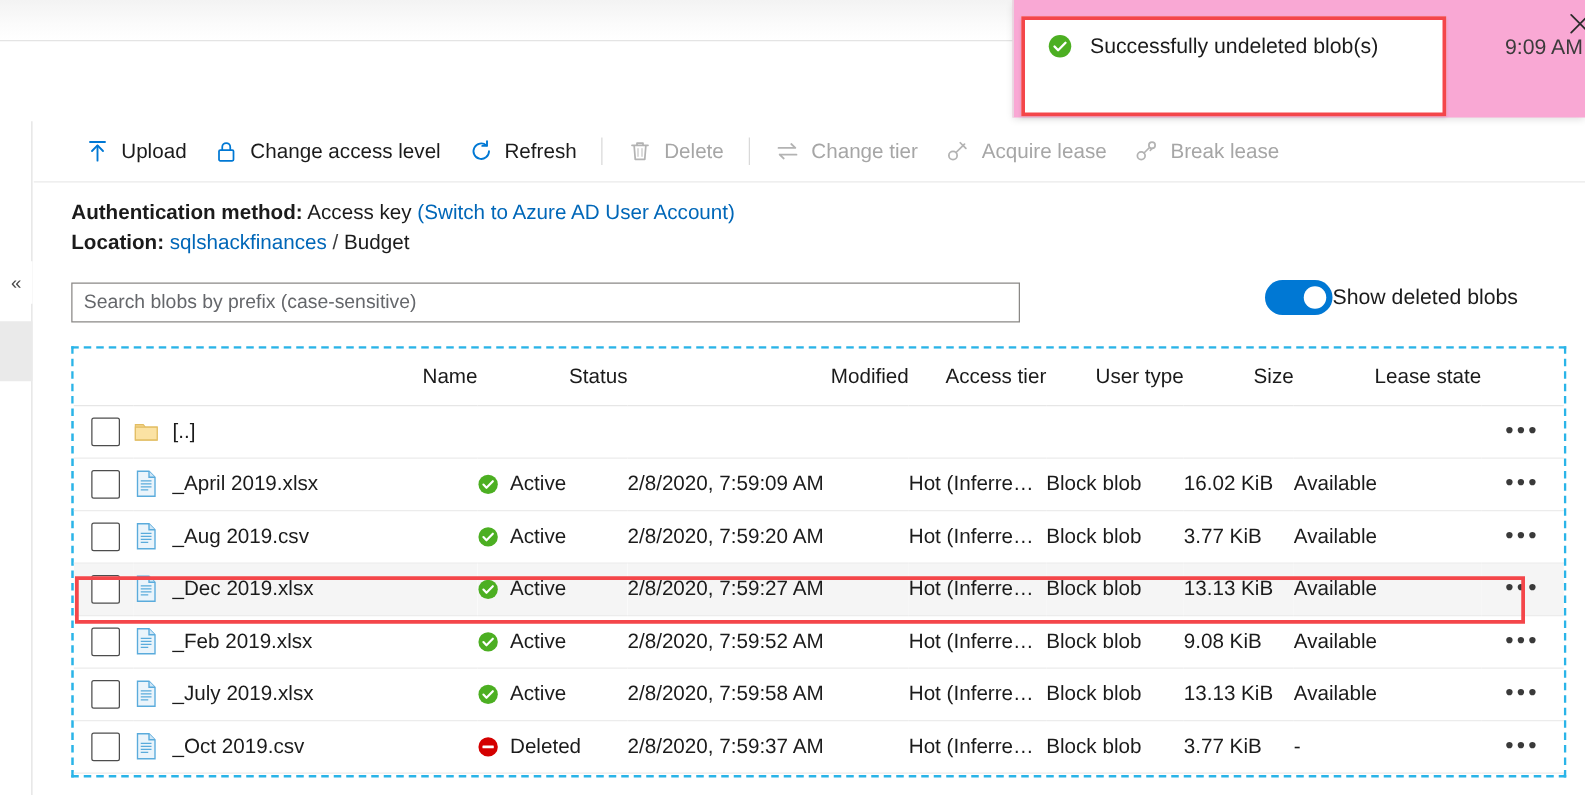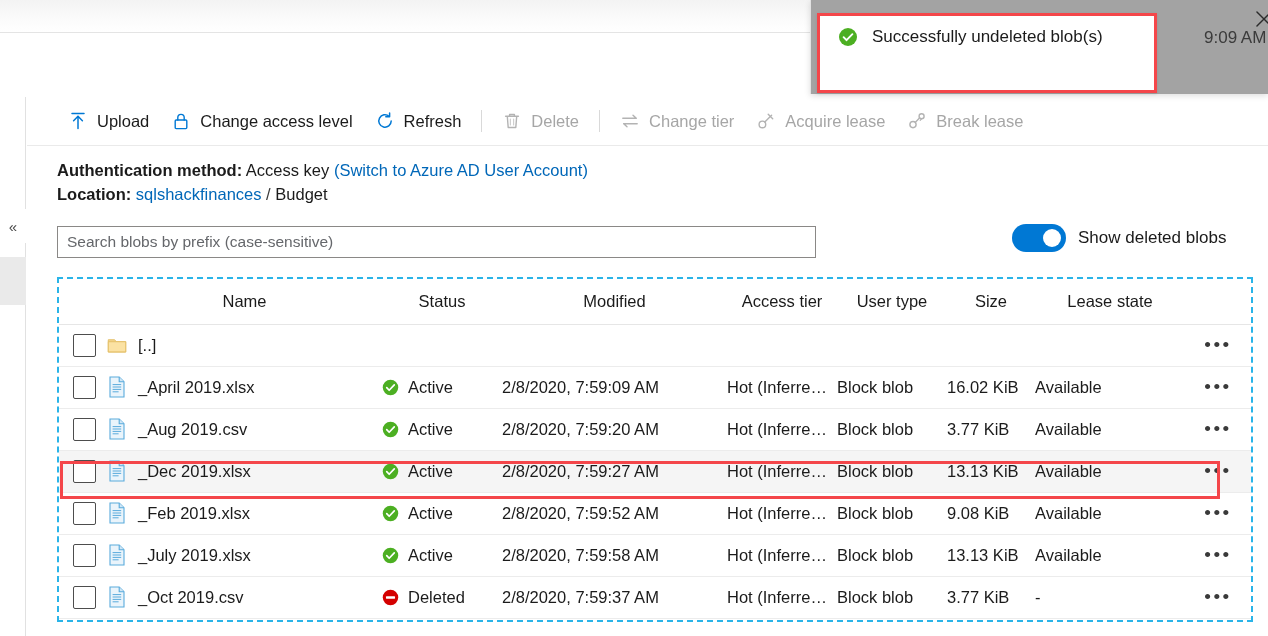--- a/index.html
+++ b/index.html
@@ -70,40 +70,40 @@
   .search-row { position:absolute; left:57px; top:226px; width:1196px; height:32px; }
   .search-input {
     position:absolute; left:0; top:0; width:759px; height:32px;
     border:1px solid #8a8886; background:#fff;
     font-family:"Liberation Sans", sans-serif; font-size:15.5px;
     color:#1b1b1b; padding:0 9px; outline:none;
   }
   .search-input::placeholder { color:#65676b; opacity:1; }
   .toggle-wrap {
     position:absolute; left:955px; top:-2px;
-    display:flex; align-items:center; gap:12px;justify-content:center;
+    display:flex; align-items:center; gap:0;justify-content:center;
   }
   .toggle {
     width:54px; height:28px; border-radius:14px; background:#0078d4;
     position:relative; cursor:pointer; flex:none;
   }
   .toggle .knob {
     position:absolute; right:5px; top:5px; width:18px; height:18px;
     border-radius:50%; background:#ffffff;
   }
   .toggle-label { font-size:17px; color:#1b1b1b; white-space:nowrap; }
 
   
   .table-wrap {
     position:absolute; left:57px; top:277px; width:1196px; height:345px;
     border:2px dashed #2ab4e8; background:#fff;
   }
   .tbl { width:100%; border-collapse:collapse; table-layout:fixed; }
   .tbl th {
-    text-align:center; font-weight:400; font-size:16.5px; color:#1b1b1b;
+    text-align:right; font-weight:400; font-size:16.5px; color:#1b1b1b;
     height:45px; padding:0; vertical-align:middle;
     border-bottom:1px solid #e6e6e6; background:#fff;
   }
   .tbl td {
     font-size:16.5px; color:#1b1b1b; height:42px; padding:0;
     vertical-align:middle; border-bottom:1px solid #ececec; background:#fff;
     white-space:nowrap; overflow:hidden;
   }
   .tbl tr.row-hl td { background:#f5f5f5; }
   .c-chk   { width:48px; padding-left:14px !important; }
@@ -125,21 +125,21 @@
   .statcell { display:flex; align-items:center; gap:9px; }
   .statico { width:17px; height:17px; flex:none; display:block; }
   .dots {
     display:inline-block; color:#3a3a3a; font-size:19px;
     letter-spacing:2.5px; cursor:pointer; line-height:1;
   }
 
   
   .notif-card {
     position:absolute; left:810px; top:0px; width:458px; height:94px;
-    background:#a3a3a3; border-left:1px solid #e3e3e3;
+    background:#f9a8d4; border-left:1px solid #e3e3e3;
     box-shadow: 0 2px 6px rgba(0,0,0,0.13);
   }
   .notif-box {
     position:absolute; left:6px; top:13px; width:340px; height:80px;
     border:3px solid #f4464a; background:#ffffff;
     box-shadow: 0 1px 3px rgba(0,0,0,0.10);
   }
   .notif-title {
     position:absolute; left:18px; top:11px;
     display:flex; align-items:center; gap:14px;

